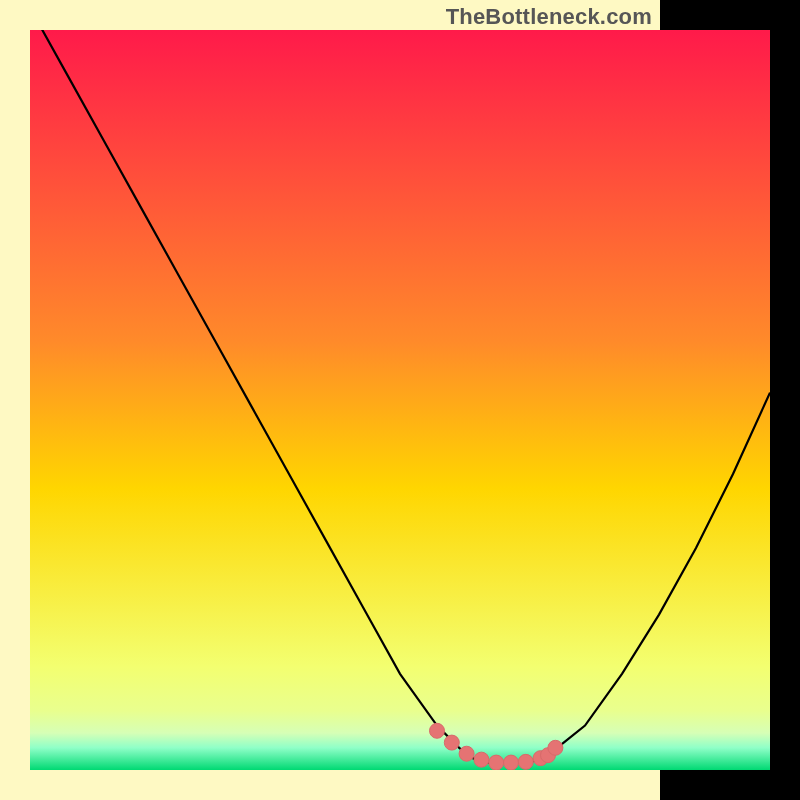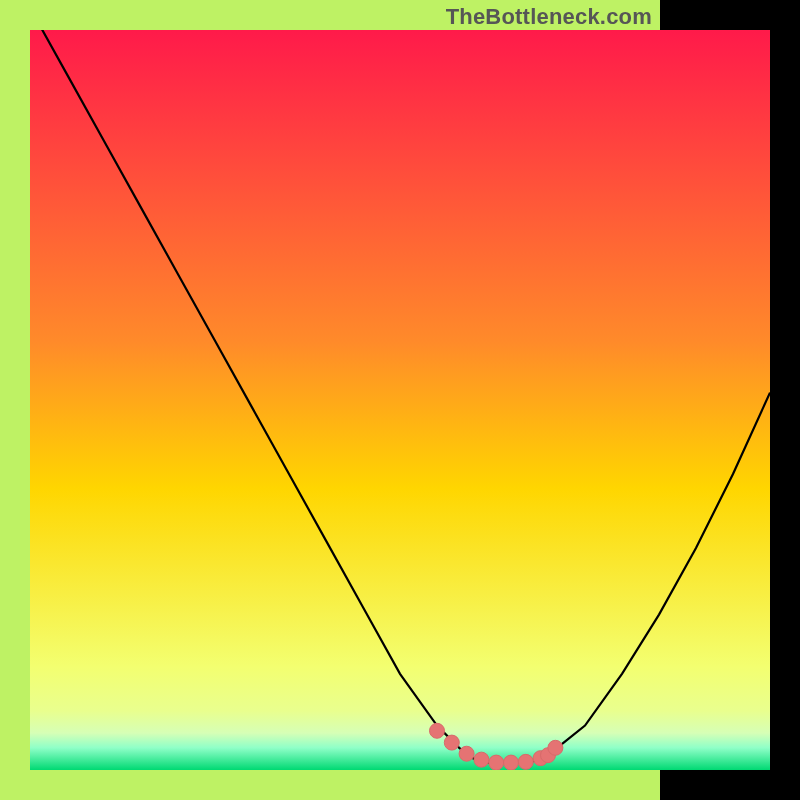--- a/index.html
+++ b/index.html
@@ -1,21 +1,21 @@
 <!DOCTYPE html>
 <html><head>
 <meta charset="utf-8">
 <style>
   * { margin: 0; padding: 0; box-sizing: border-box; }
   html, body { width: 800px; height: 800px; overflow: hidden; background: #000; }
   .frame {
     position: relative;
     width: 660px;
     height: 800px;
-    background: #bef264;
+    background: #fef9c3;
     text-decoration: underline;
   }
   .attribution {
     position: absolute;
     top: 4px;
     right: 8px;
     font-family: Arial, Helvetica, sans-serif;
     font-size: 22px;
     font-weight: 600;
     color: #565656;

